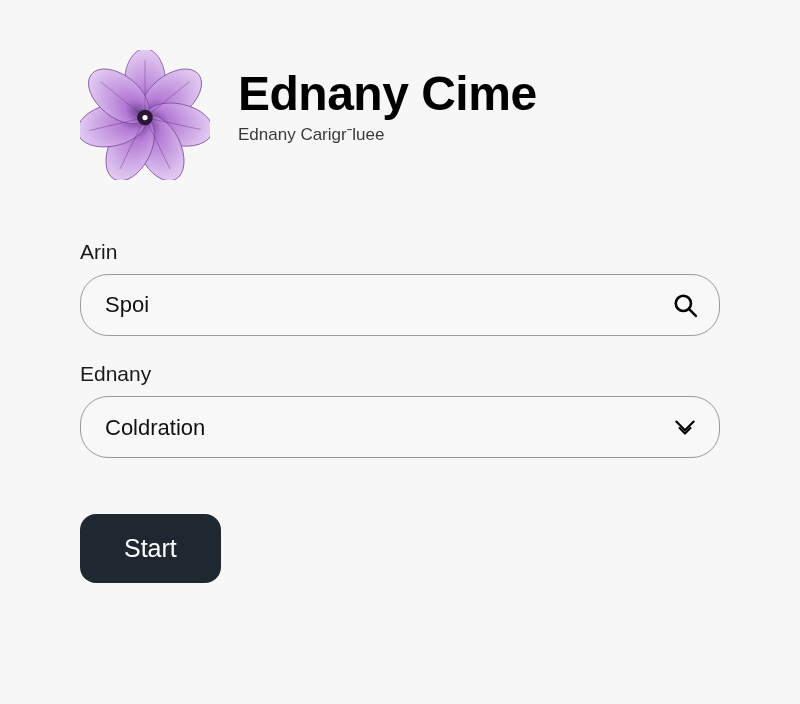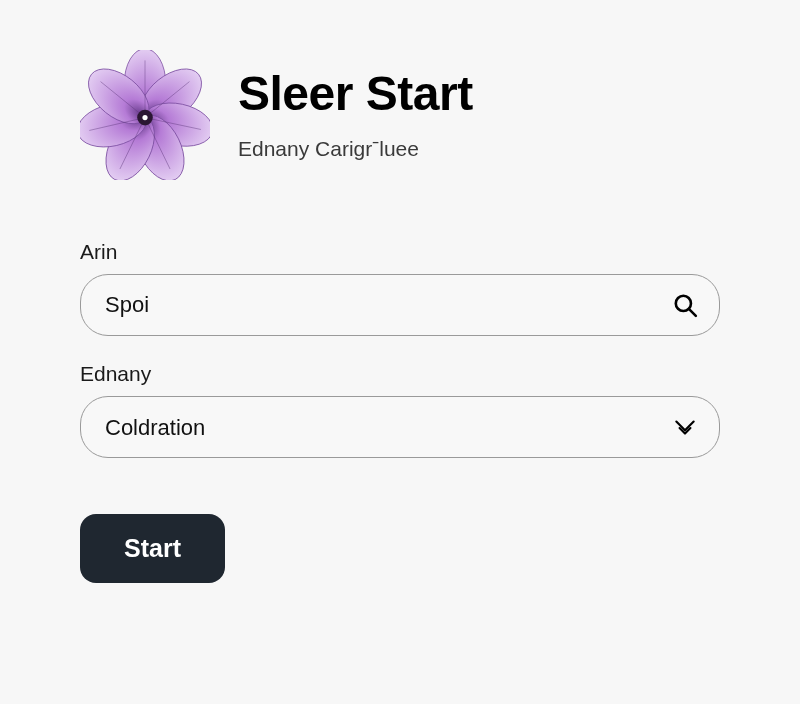--- a/index.html
+++ b/index.html
@@ -25,24 +25,24 @@
   .flower-icon svg { width: 100%; height: 100%; }
   .header-text { padding-top: 18px; }
   .title {
     font-size: 48px;
     font-weight: 700;
     letter-spacing: -0.5px;
     line-height: 1.1;
     color: #000;
   }
   .subtitle {
-    font-size: 21px;
+    font-size: 17px;
     font-weight: 400;
     color: #3a3a3a;
-    margin-top: 16px;
+    margin-top: 4px;
   }
   .form-group { margin-bottom: 26px; }
   .field-label {
     font-size: 21px;
     color: #1a1a1a;
     margin-bottom: 10px;
     display: block;
   }
   .input-wrap {
     position: relative;
@@ -88,21 +88,21 @@
     font-size: 26px;
     font-weight: 700;
     color: #000;
   }
   .start-btn {
     background: #1f2730;
     color: #fff;
     border: none;
     border-radius: 16px;
     font-size: 25px;
-    font-weight: 700;
+    font-weight: 400;
     padding: 20px 44px;
     cursor: pointer;
     font-family: inherit;
   }
 </style>
 </head>
 <body>
 
 <div class="header">
   <div class="flower-icon">
@@ -132,21 +132,21 @@
           <line transform="rotate(206)" x1="0" y1="0" x2="0" y2="-44"></line>
           <line transform="rotate(257)" x1="0" y1="0" x2="0" y2="-44"></line>
           <line transform="rotate(309)" x1="0" y1="0" x2="0" y2="-44"></line>
         </g>
         <circle r="6" fill="#2b1733"></circle>
         <circle r="2" fill="#fff"></circle>
       </g>
     </svg>
   </div>
   <div class="header-text">
-    <h1 class="title">Sleer Start</h1>
+    <h1 class="title">Ednany Cime</h1>
     <div class="subtitle">Ednany Carigrˉluee</div>
   </div>
 </div>
 
 <div class="form-group">
   <label class="field-label">Arin</label>
   <div class="input-wrap">
     <input type="text" class="text-input" value="Spoi" style="">
     <span class="input-icon">
       <svg viewBox="0 0 24 24" fill="none" stroke="#000" stroke-width="2.4" stroke-linecap="round">

